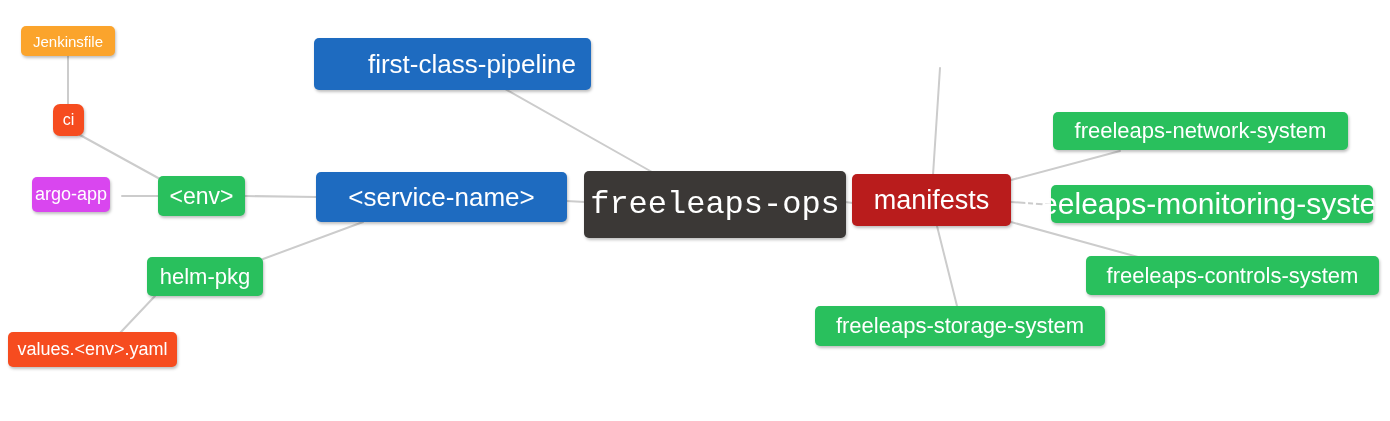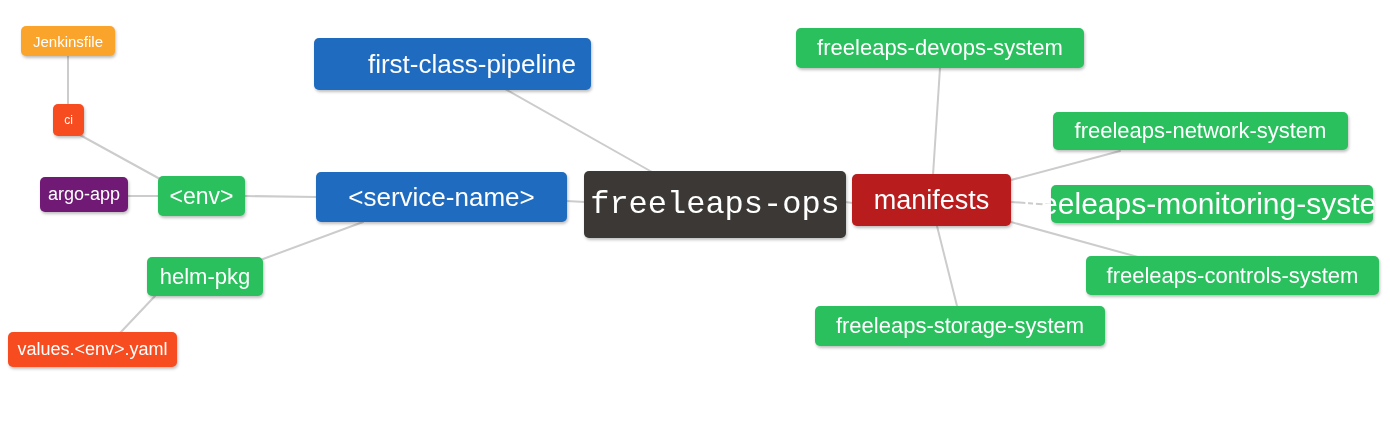--- a/index.html
+++ b/index.html
@@ -57,39 +57,38 @@
     <line x1="845" y1="202" x2="853" y2="203" stroke="#cccccc"></line>
     <line x1="933" y1="175" x2="940" y2="68" stroke="#cccccc"></line>
     <line x1="1011" y1="180" x2="1120" y2="151" stroke="#cccccc"></line>
     <line x1="1011" y1="202" x2="1052" y2="205" stroke="#cccccc"></line>
     <line x1="1011" y1="222" x2="1138" y2="257" stroke="#cccccc"></line>
     <line x1="937" y1="226" x2="957" y2="306" stroke="#cccccc"></line>
   </svg>
 
   <div class="node" style="left: 21px; top: 26px; width: 94px; height: 30px; font-size: 15px; background: rgb(251, 164, 44);">Jenkinsfile</div>
 
-  <div class="node" style="left: 53px; top: 104px; width: 31px; height: 32px; font-size: 12px; background: rgb(246, 76, 31);">ci</div>
+  <div class="node" style="left: 53px; top: 104px; width: 31px; height: 32px; font-size: 16px; background: rgb(246, 76, 31); border-radius: 7px;">ci</div>
 
-  <div class="node" style="left: 40px; top: 177px; width: 88px; height: 35px; font-size: 18px; background: #701a75;">argo-app</div>
+  <div class="node" style="left: 32px; top: 177px; width: 78px; height: 35px; font-size: 18px; background: #d946ef;">argo-app</div>
 
   <div class="node" style="left: 158px; top: 176px; width: 87px; height: 40px; font-size: 23px; background: rgb(41, 192, 93);">&lt;env&gt;</div>
 
   <div class="node" style="left: 147px; top: 257px; width: 116px; height: 39px; font-size: 22px; background: rgb(41, 192, 93);">helm-pkg</div>
 
   <div class="node" style="left: 8px; top: 332px; width: 169px; height: 35px; font-size: 18px; background: rgb(246, 76, 31);">values.&lt;env&gt;.yaml</div>
 
   <div class="node" style="left: 314px; top: 38px; width: 277px; height: 52px; font-size: 26px; background: rgb(30, 107, 192); padding-left: 39px;">first-class-pipeline</div>
 
   <div class="node" style="left: 316px; top: 172px; width: 251px; height: 50px; font-size: 26px; background: rgb(30, 107, 192);">&lt;service-name&gt;</div>
 
   <div class="node" style="left: 584px; top: 171px; width: 262px; height: 67px; font-size: 32px; background: rgb(59, 56, 54); font-family: Liberation Mono, monospace;">freeleaps-ops</div>
 
   <div class="node" style="left: 852px; top: 174px; width: 159px; height: 52px; font-size: 27px; background: #b91c1c;">manifests</div>
 
-  <div class="node" style="left: 796px; top: 28px; width: 288px; height: 40px; font-size: 22px; background: rgb(41, 192, 93);">freeleaps-devops-system</div>
 
   <div class="node" style="left: 1053px; top: 112px; width: 295px; height: 38px; font-size: 22px; background: rgb(41, 192, 93);">freeleaps-network-system</div>
 
   <div class="node" style="left: 1051px; top: 185px; width: 322px; height: 38px; font-size: 30px; background: rgb(41, 192, 93);">freeleaps-monitoring-system</div>
 
   <div class="node" style="left: 1086px; top: 256px; width: 293px; height: 39px; font-size: 22px; background: rgb(41, 192, 93);">freeleaps-controls-system</div>
 
   <div class="node" style="left: 815px; top: 306px; width: 290px; height: 40px; font-size: 22px; background: rgb(41, 192, 93);">freeleaps-storage-system</div>
 
 </div>

